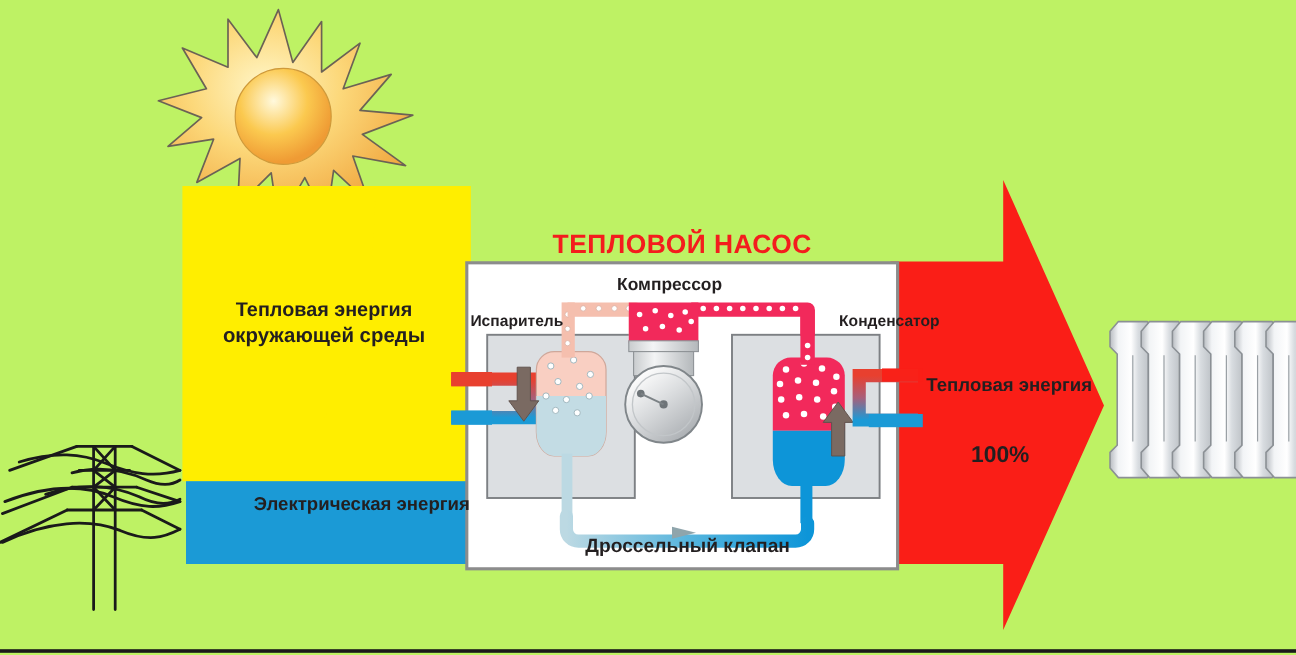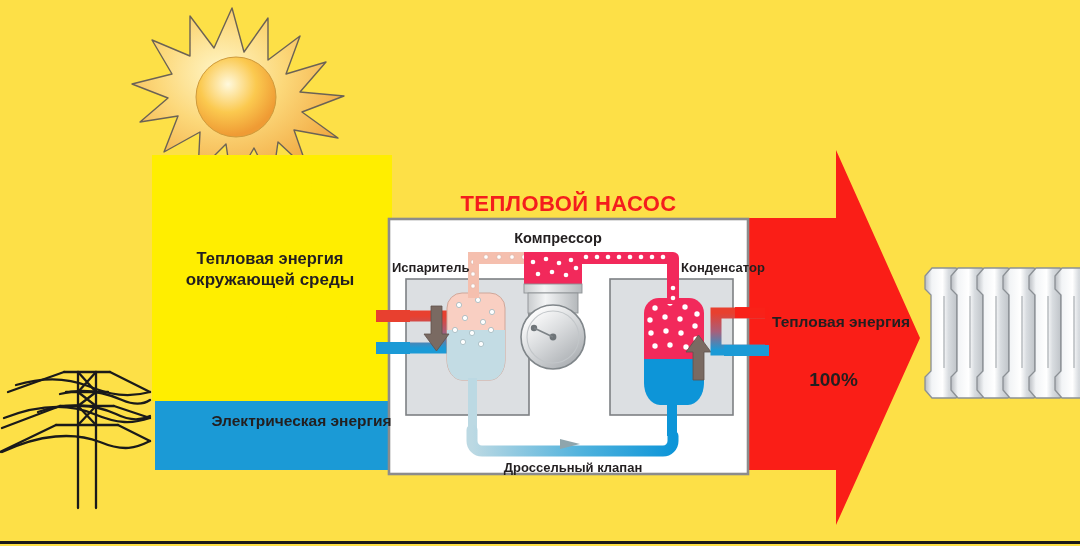--- a/index.html
+++ b/index.html
@@ -1,18 +1,18 @@
 <!DOCTYPE html>
 <html><head>
 <meta charset="utf-8">
 <style>
   html,body{margin:0;padding:0;background:#ffffff;}
   body{width:1080px;height:546px;overflow:hidden;
        font-family:"Liberation Sans","DejaVu Sans",sans-serif;}
-  #stage{position:relative;width:1080px;height:546px;background:#fde047;overflow:hidden;}
+  #stage{position:relative;width:1080px;height:546px;background:#bef264;overflow:hidden;}
   #stage > svg.layer{position:absolute;left:0;top:0;width:1080px;height:546px;}
   .txt{position:absolute;color:#231f20;font-weight:bold;text-align:center;
        white-space:pre;line-height:1.18;}
   #bottomrule{position:absolute;left:0;top:541px;width:1080px;height:3px;background:#1a1a1a;}
 </style>
 </head>
 <body>
 
 <div id="stage">
 
@@ -254,17 +254,17 @@
   <div class="txt" style="left:155px;top:249px;width:230px;font-size:16.5px;">Тепловая энергия</div>
   <div class="txt" style="left:155px;top:270px;width:230px;font-size:17px;">окружающей среды</div>
 
   <div class="txt" style="left:155px;top:412px;width:237px;font-size:15.5px;padding-left:28px;">Электрическая энергия</div>
 
   <div class="txt" style="left:746px;top:313px;width:190px;font-size:15.5px;">Тепловая энергия</div>
   <div class="txt" style="left:746px;top:369px;width:175px;font-size:19px;">100%</div>
 
   <div class="txt" style="left:392px;top:260px;width:112px;font-size:13px;text-align:left;">Испаритель</div>
   <div class="txt" style="left:483px;top:230px;width:150px;font-size:14.5px;">Компрессор</div>
-  <div class="txt" style="left:651px;top:260px;width:120px;font-size:13px;text-align:center;padding-left:12px;">Конденсатор</div>
-  <div class="txt" style="left:448px;top:460px;width:250px;font-size:13px;">Дроссельный клапан</div>
+  <div class="txt" style="left:651px;top:260px;width:120px;font-size:13px;text-align:right;padding-left:12px;">Конденсатор</div>
+  <div class="txt" style="left:448px;top:447px;width:250px;font-size:16px;">Дроссельный клапан</div>
 
   <div id="bottomrule"></div>
 </div>
 
 </body></html>

